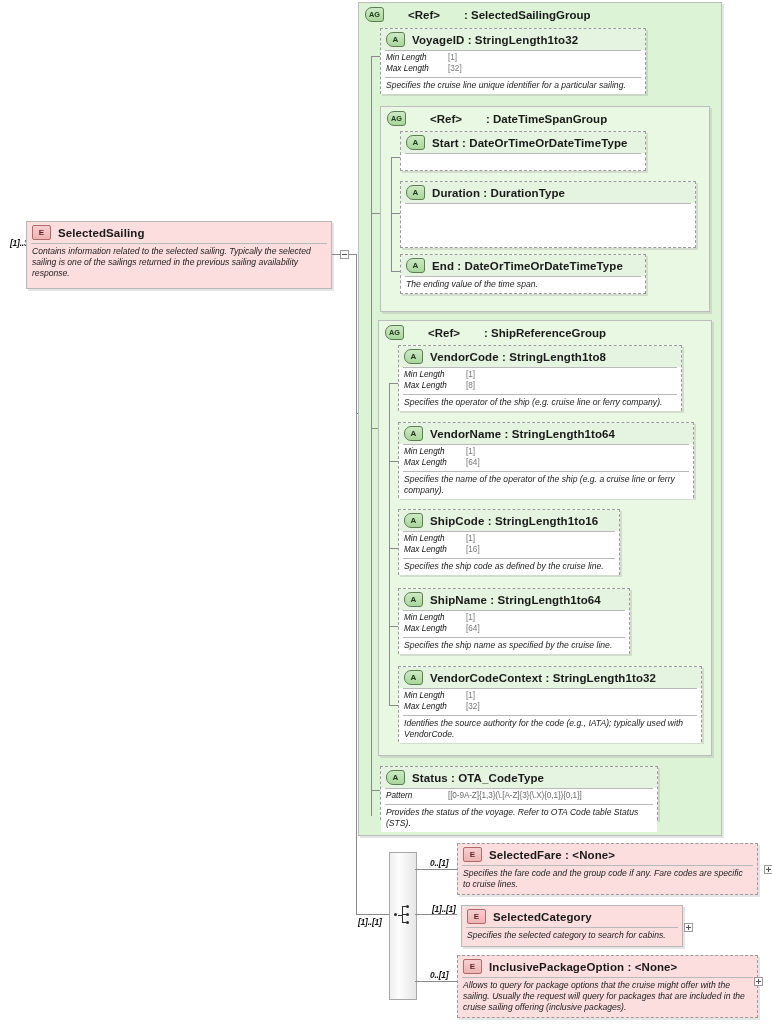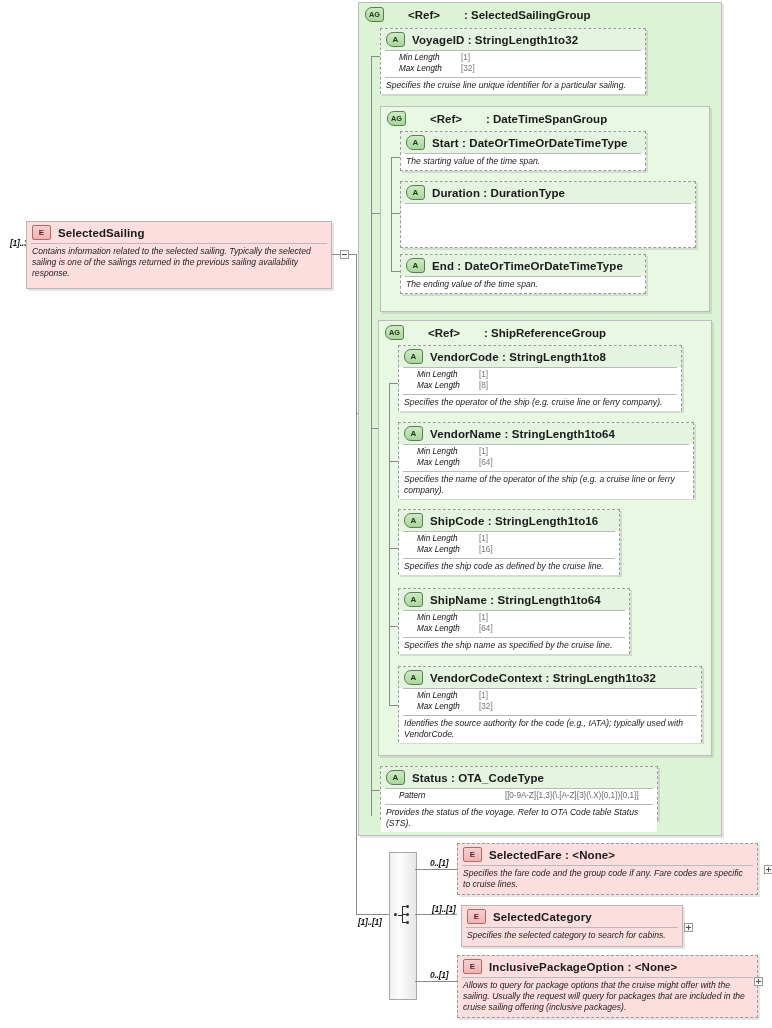--- a/index.html
+++ b/index.html
@@ -15,26 +15,26 @@
     display:flex;align-items:center;gap:7px;
     padding:3px 6px 3px 5px;
     font-size:11.5px;font-weight:bold;color:#1a1a1a;
     letter-spacing:.1px;white-space:nowrap;
   }
   .node .desc{
     font-size:8.6px;font-style:italic;color:#222;
     padding:2px 5px 3px 5px;line-height:1.27;
   }
   .node .facets{
-    font-size:8.2px;color:#111;padding:2px 5px 2px 18px;line-height:1.34;
+    font-size:8.2px;color:#111;padding:2px 5px 2px 5px;line-height:1.34;
   }
   .node .facets .row{display:flex;}
   .node .facets .fname{font-style:italic;width:62px;white-space:nowrap;}
   .node .facets .fval{color:#777;}
-  .node .facets .fval.pat{color:#6a6a6a;font-family:"Liberation Sans",sans-serif;letter-spacing:-.1px;margin-left:44px;}
+  .node .facets .fval.pat{color:#6a6a6a;font-family:"Liberation Sans",sans-serif;letter-spacing:-.1px;}
   .sep{height:0;border-top:1px solid #b9b9b9;margin:0 4px;}
 
   
   .attr{
     border:1px dashed #9a9a9a;background:#ffffff;
     box-shadow:2px 2px 0 rgba(150,150,150,.28);
   }
   .attr .hdr{background:#e4f4e0;border-bottom:0;}
   .attr .facets,.attr .desc{background:#ffffff;}
 
@@ -160,21 +160,20 @@
 <div class="ln lnh" style="left:391px;top:157px;width:9px;"></div>
 <div class="ln lnh" style="left:391px;top:213px;width:9px;"></div>
 <div class="ln lnh" style="left:391px;top:271px;width:9px;"></div>
 
 <div class="node attr" style="left:400px;top:131px;width:246px;height:40px;">
   <div class="hdr">
     <span class="badge a">A</span>
     <span>Start         : DateOrTimeOrDateTimeType</span>
   </div>
   <div class="sep"></div>
-  <div class="desc">The starting value of the time span.</div>
 </div>
 
 <div class="node attr" style="left:400px;top:181px;width:296px;height:67px;">
   <div class="hdr">
     <span class="badge a">A</span>
     <span>Duration : DurationType</span>
   </div>
   <div class="sep"></div>
 </div>
 

